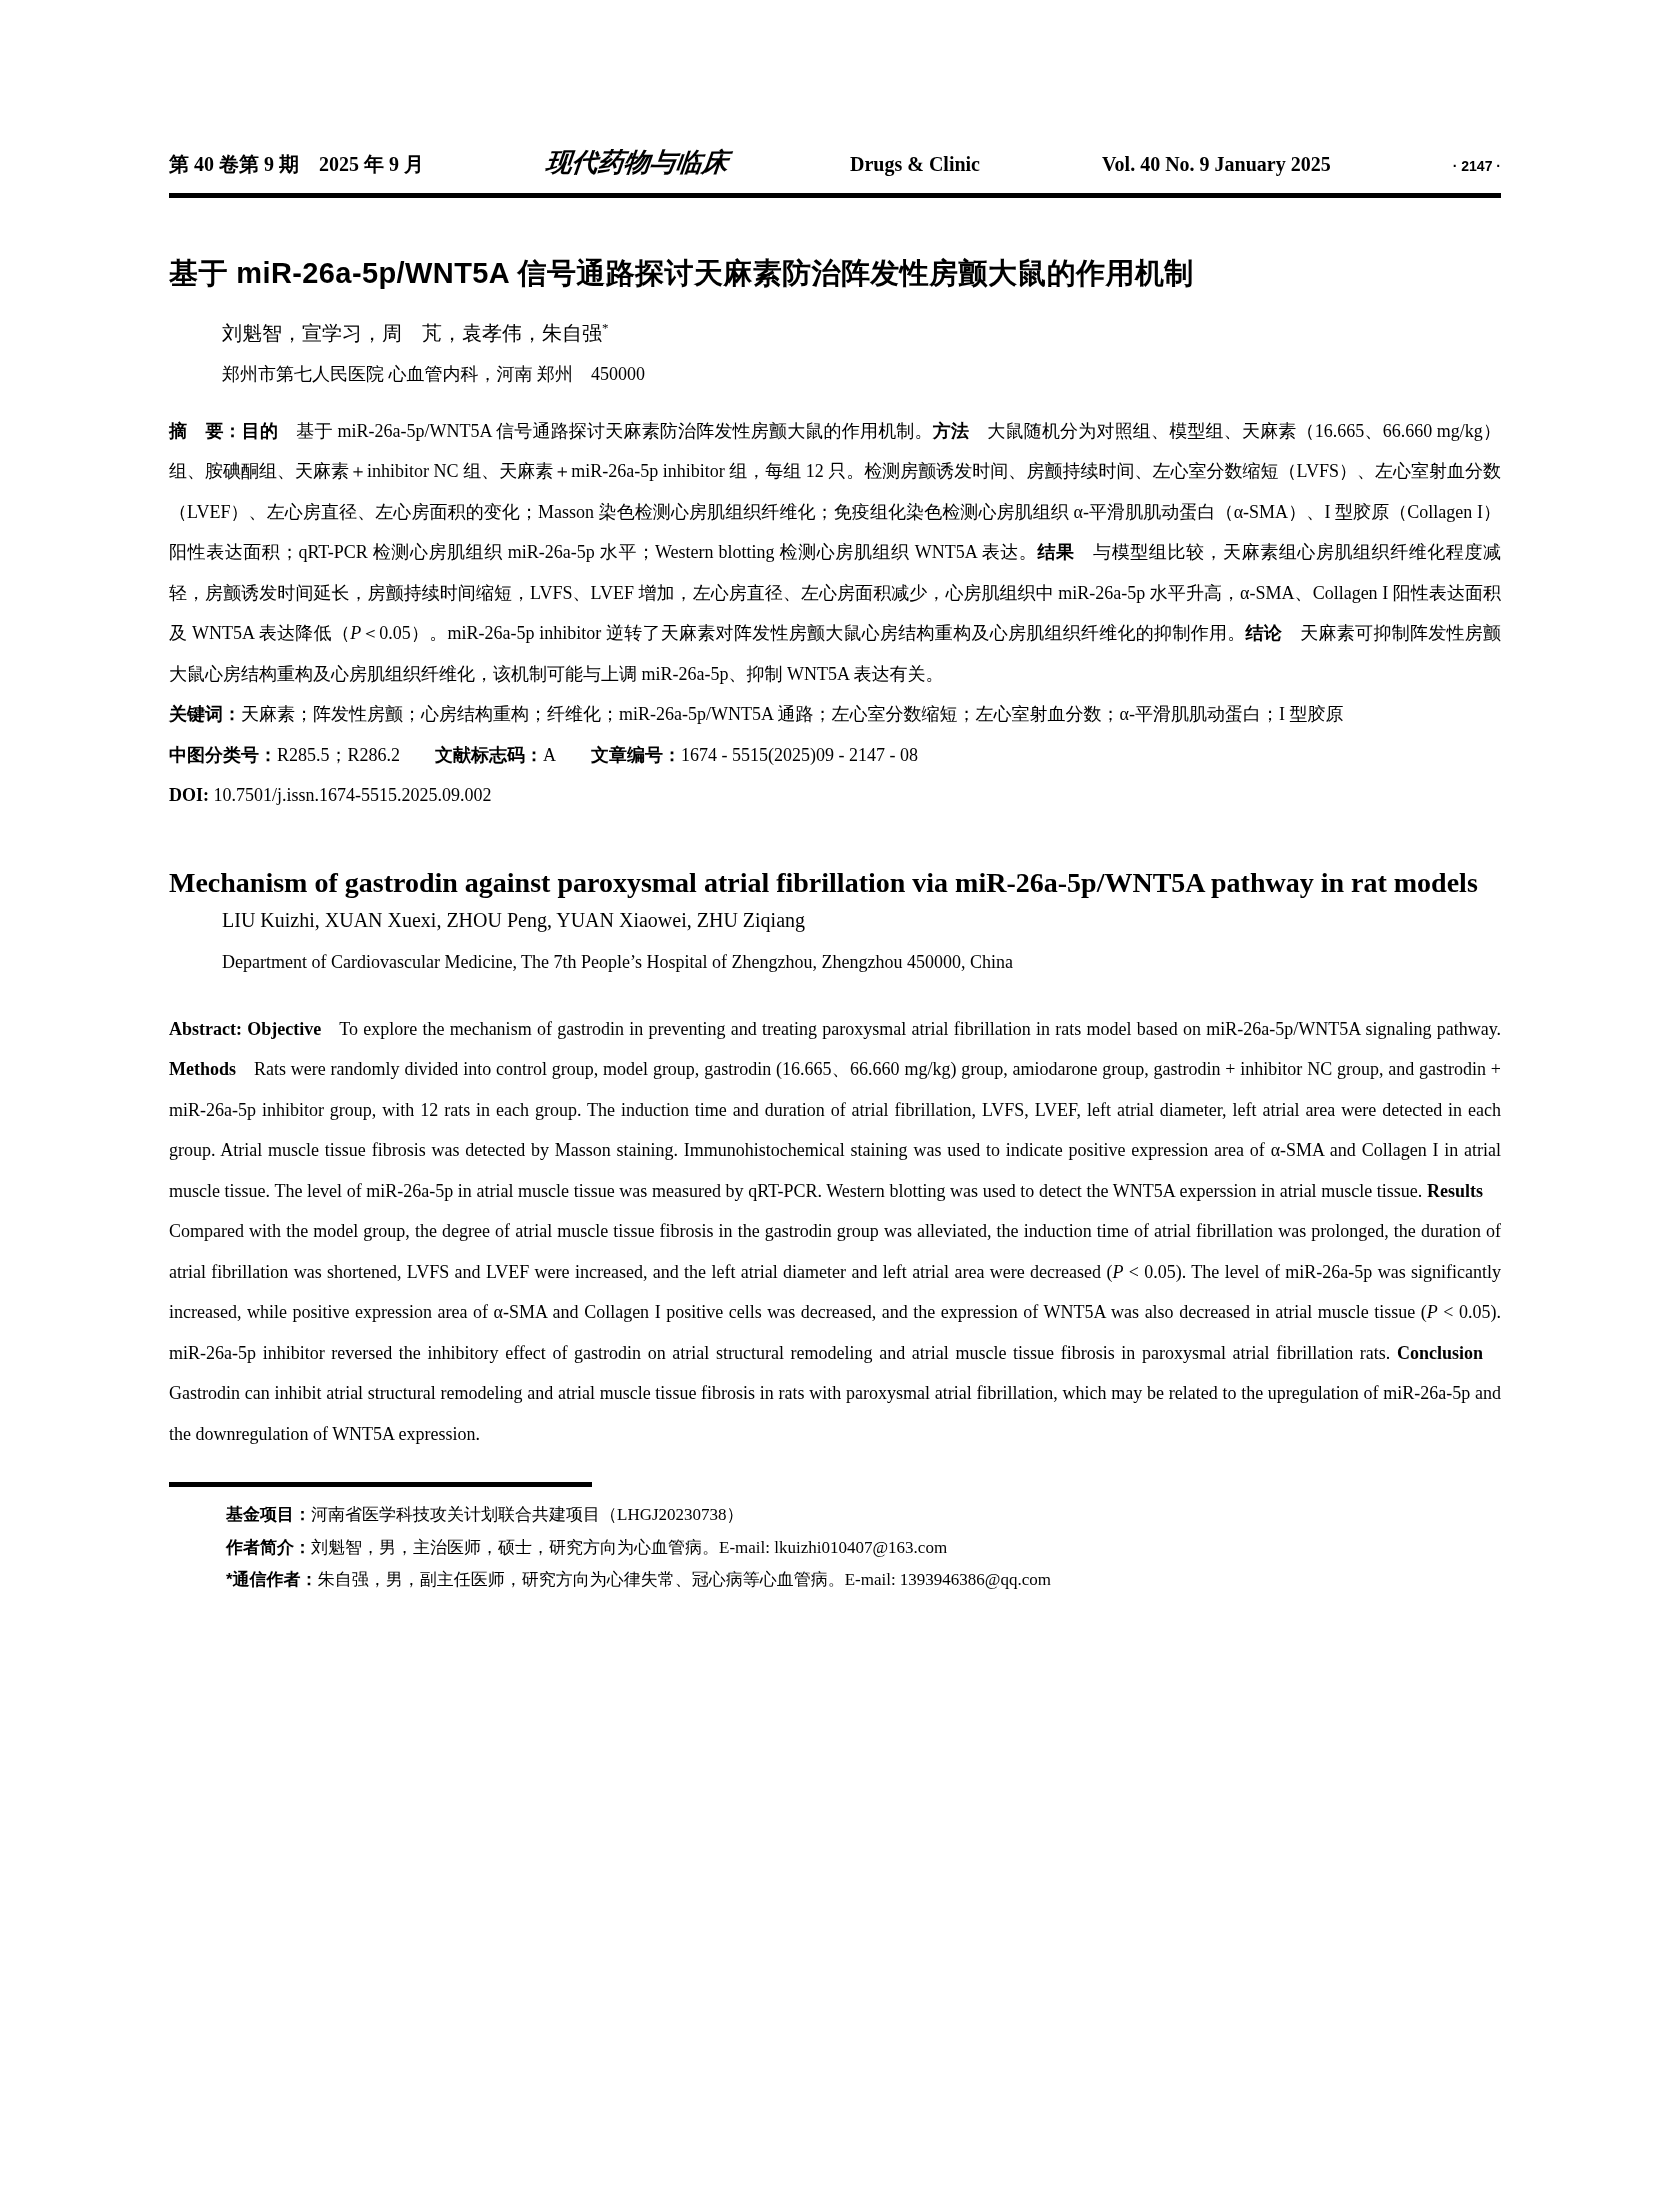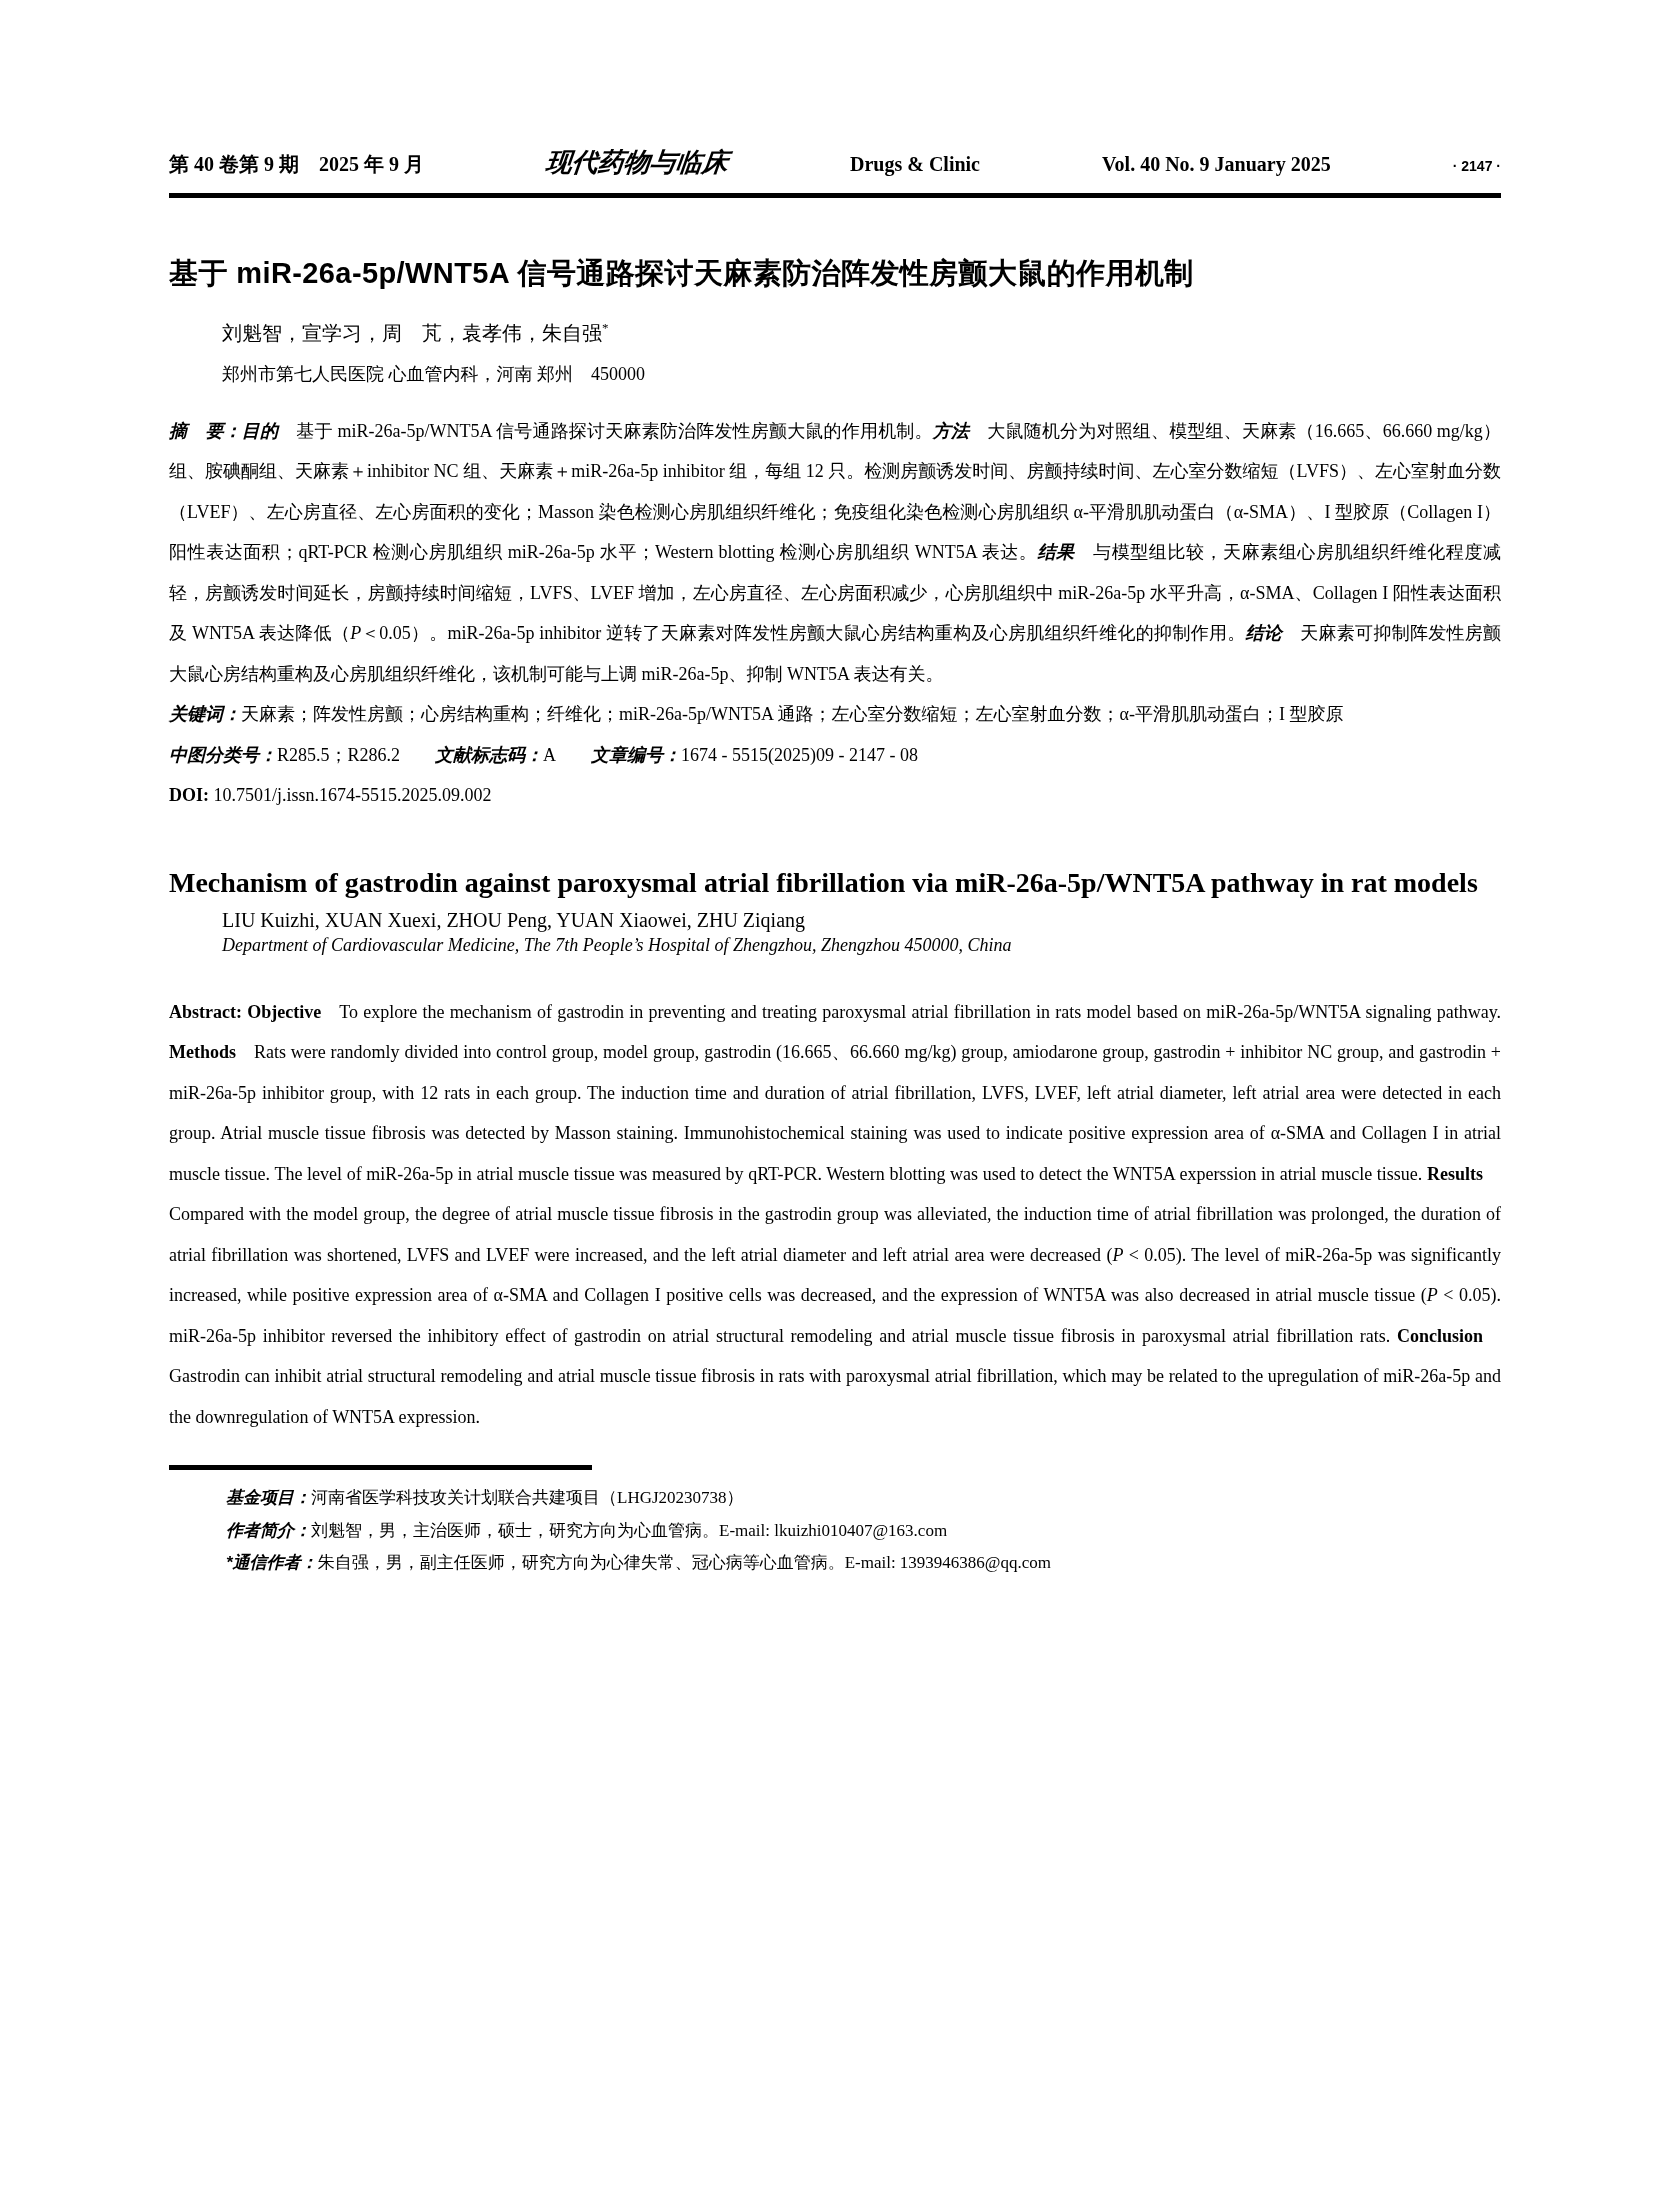--- a/index.html
+++ b/index.html
@@ -27,30 +27,30 @@
     font-family:"Liberation Sans","DejaVu Sans",sans-serif;
     font-weight:bold;font-size:29px;line-height:1.32;letter-spacing:0.4px;
     text-align:justify;
   }
   .cn-authors{margin-top:28px;padding-left:53px;font-size:20px;}
   .cn-authors sup{font-size:13px;}
   .cn-affil{margin-top:15px;padding-left:53px;font-size:18px;}
   
   .textblock{margin-top:24.6px;font-size:18px;line-height:2.25;text-align:justify;}
   .textblock p{margin:0;}
-  .hb{font-family:"Liberation Sans","DejaVu Sans",sans-serif;font-weight:bold;font-style:italic;}
+  .hb{font-family:"Liberation Sans","DejaVu Sans",sans-serif;font-weight:bold;}
   .b{font-weight:bold;}
   .i{font-style:italic;}
   .gap{display:inline-block;width:35px;}
   
   .en-title{
     margin-top:42px;font-size:28px;font-weight:bold;line-height:1.82;text-align:justify;
   }
   .en-authors{padding-left:53px;font-size:20px;}
-  .en-affil{margin-top:3px;padding-left:53px;font-size:18px;font-style:italic;}
+  .en-affil{margin-top:20px;padding-left:53px;font-size:18px;}
   .en-abstract{margin-top:36px;}
   
   .footnote-rule{margin-top:28px;width:423px;height:4.4px;background:#000;}
   .footnote{margin-top:12.3px;font-size:17px;line-height:1.92;}
   .footnote p{margin:0;padding-left:57px;}
 </style>
 </head>
 <body>
 
 <div class="page">

